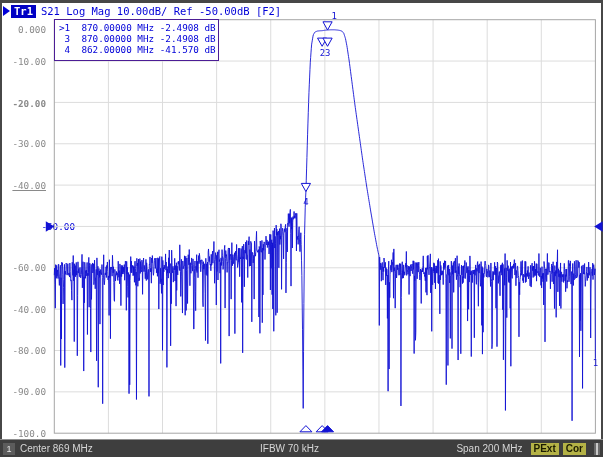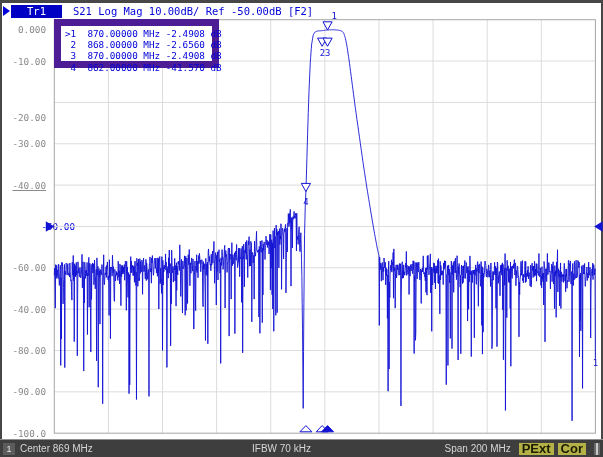--- a/index.html
+++ b/index.html
@@ -8,86 +8,85 @@
     overflow:hidden;font-family:"DejaVu Sans Mono",monospace;
   }
   
   .wb-top{position:absolute;left:0;top:0;width:603px;height:3px;background:#474747;}
   .wb-left{position:absolute;left:0;top:0;width:2px;height:457px;background:#474747;}
   .wb-right{position:absolute;right:0;top:0;width:2px;height:457px;background:#474747;}
 
   
   .header{position:absolute;left:3px;top:4px;height:14px;display:flex;align-items:center;}
   .tr-arrow{width:0;height:0;border-left:7px solid #0000d8;border-top:5px solid transparent;border-bottom:5px solid transparent;}
-  .tr-tab{background:#0000c4;color:#ffffff;font-size:10.5px;font-weight:normal;padding:0 16px;margin-left:1px;line-height:13px;}
-  .hdr-title{color:#0000d8;font-size:10.5px;margin-left:11px;white-space:pre;}
+  .tr-tab{background:#0000c4;color:#ffffff;font-size:10.5px;font-weight:bold;padding:0 3px;margin-left:1px;line-height:13px;}
+  .hdr-title{color:#0000d8;font-size:10.5px;margin-left:5px;white-space:pre;}
 
   
   .ylab{position:absolute;left:0;width:46px;text-align:right;font-size:9.3px;color:#8a8a8a;line-height:11px;white-space:pre;}
   .ylab.ref{color:#0000d8;}
 
   
   .mtable{
-    position:absolute;left:54px;top:19px;width:165px;height:49px;
-    background:#ffffff;border:7px solid #4c1d95;box-sizing:border-box;
+    position:absolute;left:54px;top:19px;width:165px;height:42px;
+    background:#ffffff;border:1px solid #4c1d95;box-sizing:border-box;
     padding:2px 12px 0 4px;z-index:5;
   }
   .mrow{font-size:9.3px;line-height:11.2px;color:#0000d8;white-space:pre;}
 
   svg{position:absolute;left:0;top:0;z-index:2;}
 
   
   .statusbar{
     position:absolute;left:0;top:439px;width:603px;height:18px;
     background:#3e3e3e;border-top:1px solid #8f8f8f;box-sizing:border-box;
     font-family:"Liberation Sans",sans-serif;font-size:10px;color:#d6d6d6;z-index:6;
   }
   .ch-badge{
     position:absolute;left:3px;top:3px;width:12px;height:12px;background:#5c5c5c;
     color:#e8e8e8;text-align:center;line-height:12px;font-size:9px;
   }
   .sb-center{position:absolute;left:20px;top:0;line-height:17px;}
-  .sb-ifbw{position:absolute;left:252px;top:0;line-height:17px;text-align:right;}
+  .sb-ifbw{position:absolute;left:260px;top:0;line-height:17px;text-align:right;}
   .sb-right{position:absolute;right:3px;top:0;height:17px;display:flex;align-items:center;gap:8px;}
   .sb-span{line-height:17px;}
   .badge{
-    background:#b4b246;color:#1c1c00;font-size:13px;font-weight:bold;
+    background:#b4b246;color:#1c1c00;font-size:10px;font-weight:bold;
     padding:1px 3px;line-height:10px;
   }
   .sb-edge{width:6px;height:12px;background:linear-gradient(90deg,#6a6a6a 0 2px,#c9c9c9 2px 4px,#6a6a6a 4px);}
 </style>
 </head>
 <body>
 
 <div id="screen">
   <div class="wb-top"></div>
 
   <div class="header">
     <span class="tr-arrow"></span>
     <span class="tr-tab">Tr1</span>
     <span class="hdr-title">S21 Log Mag 10.00dB/ Ref -50.00dB [F2]</span>
   </div>
 
   <div>
       <div class="ylab" style="top: 24px;">0.000</div>
       <div class="ylab" style="top: 55.55px;">-10.00</div>
-      <div class="ylab" style="top: 112px;">-20.00</div>
+      <div class="ylab" style="top: 98px; font-weight: bold;">-20.00</div>
       <div class="ylab" style="top: 138.25px;">-30.00</div>
       <div class="ylab" style="top: 179.6px; text-decoration: underline;">-40.00</div>
       <div class="ylab ref" style="top: 220.95px; padding-left: 29px;">-50.00</div>
       <div class="ylab" style="top: 262.3px;">-60.00</div>
       <div class="ylab" style="top: 303.65px;">-40.00</div>
       <div class="ylab" style="top: 345px;">-80.00</div>
       <div class="ylab" style="top: 386.35px;">-90.00</div>
       <div class="ylab" style="top: 427.7px;">-100.0</div>
     </div>
 
   <div class="mtable">
       <div class="mrow">&gt;1  870.00000 MHz -2.4908 dB</div>
-      <div class="mrow"> 2  868.00000 MHz -2.6560 dB</div>
       <div class="mrow"> 3  870.00000 MHz -2.4908 dB</div>
       <div class="mrow"> 4  862.00000 MHz -41.570 dB</div>
     </div>
 
   <svg id="plot" width="603" height="457" viewBox="0 0 603 457">
       <line x1="108.41" y1="19.7" x2="108.41" y2="433.2" stroke="#dcdcdc" stroke-width="1"></line>
       <line x1="162.51999999999998" y1="19.7" x2="162.51999999999998" y2="433.2" stroke="#dcdcdc" stroke-width="1"></line>
       <line x1="216.63" y1="19.7" x2="216.63" y2="433.2" stroke="#dcdcdc" stroke-width="1"></line>
       <line x1="270.74" y1="19.7" x2="270.74" y2="433.2" stroke="#dcdcdc" stroke-width="1"></line>
       <line x1="324.85" y1="19.7" x2="324.85" y2="433.2" stroke="#dcdcdc" stroke-width="1"></line>

